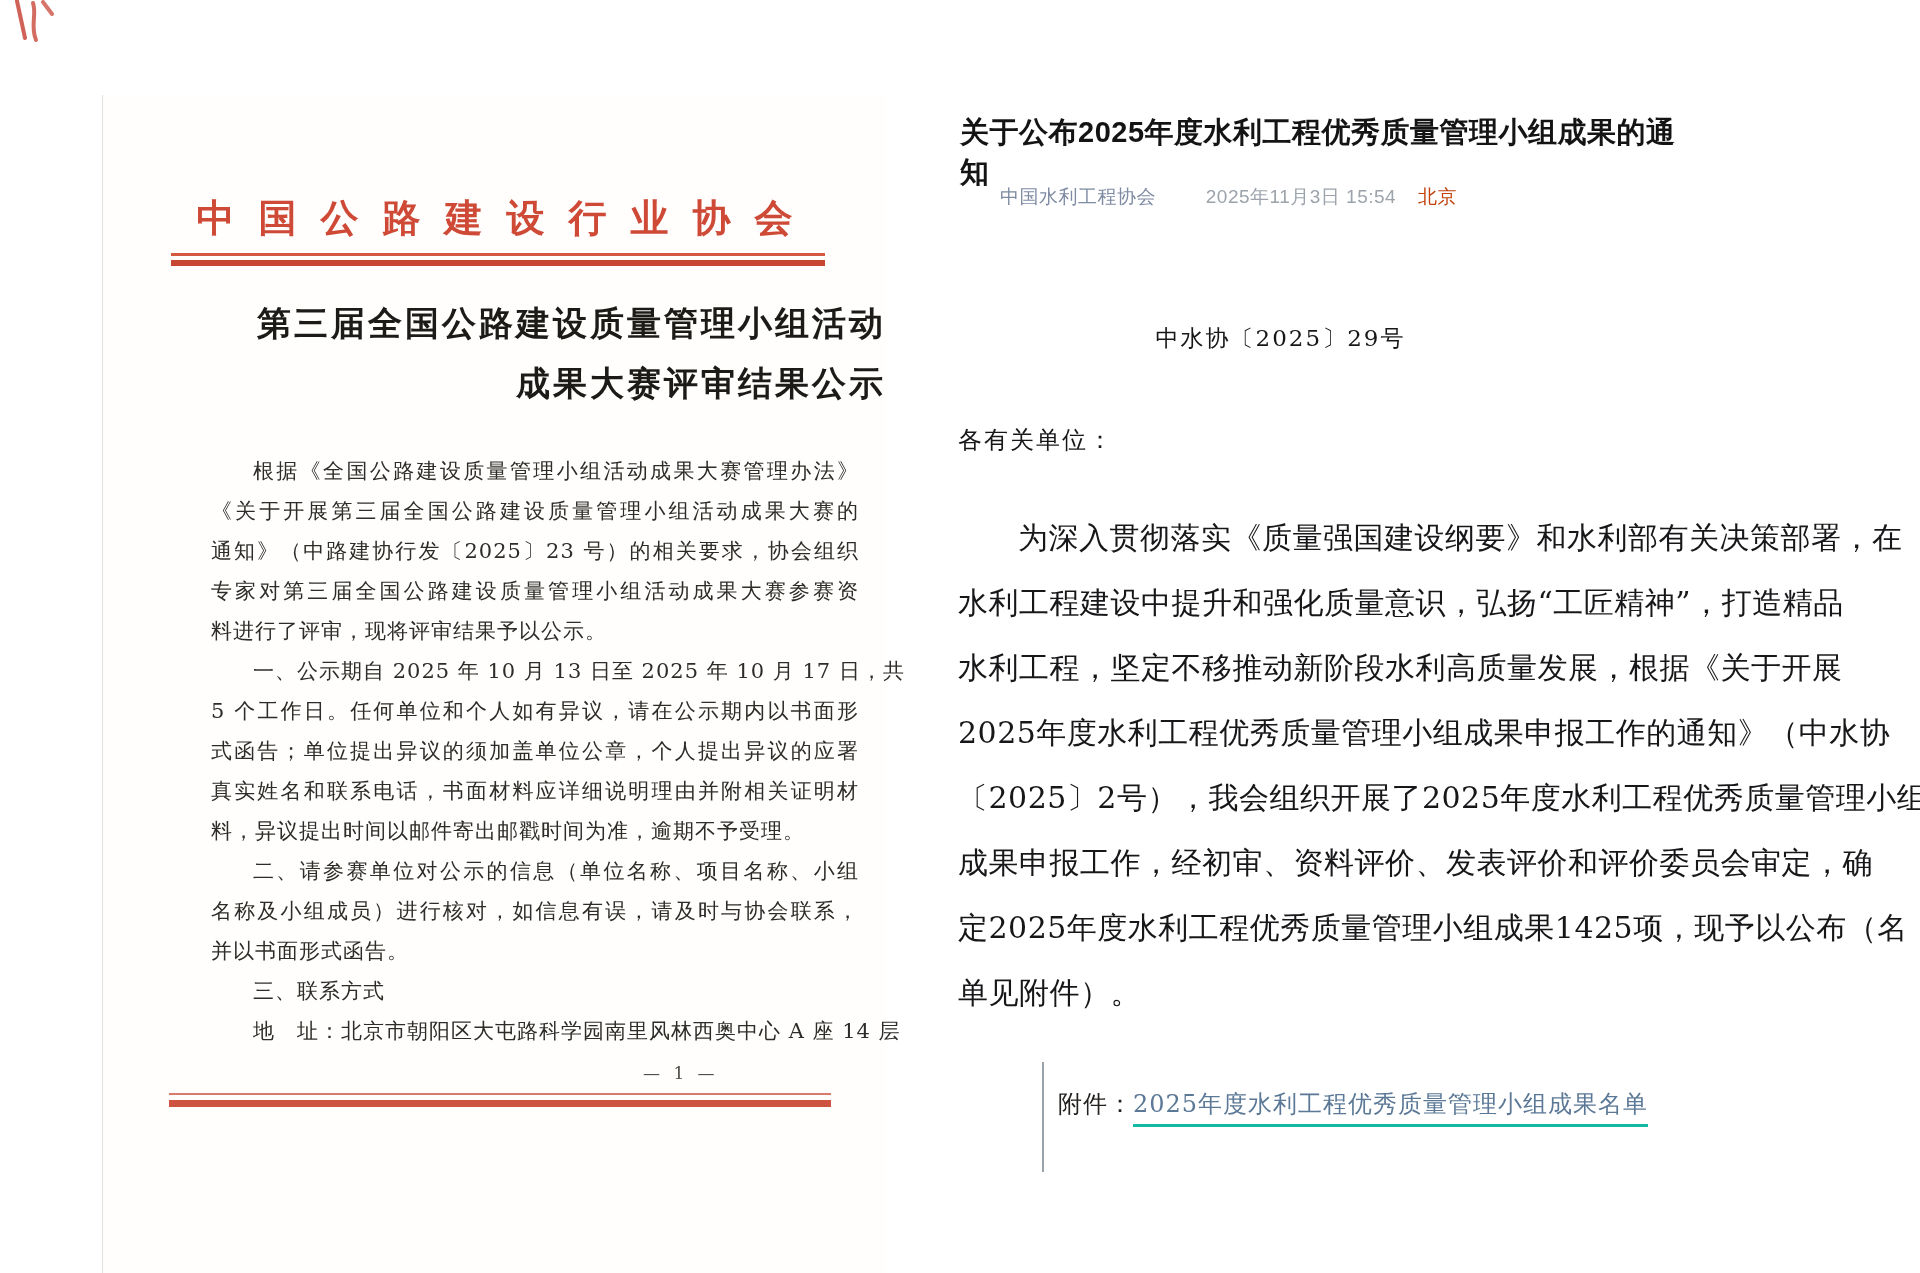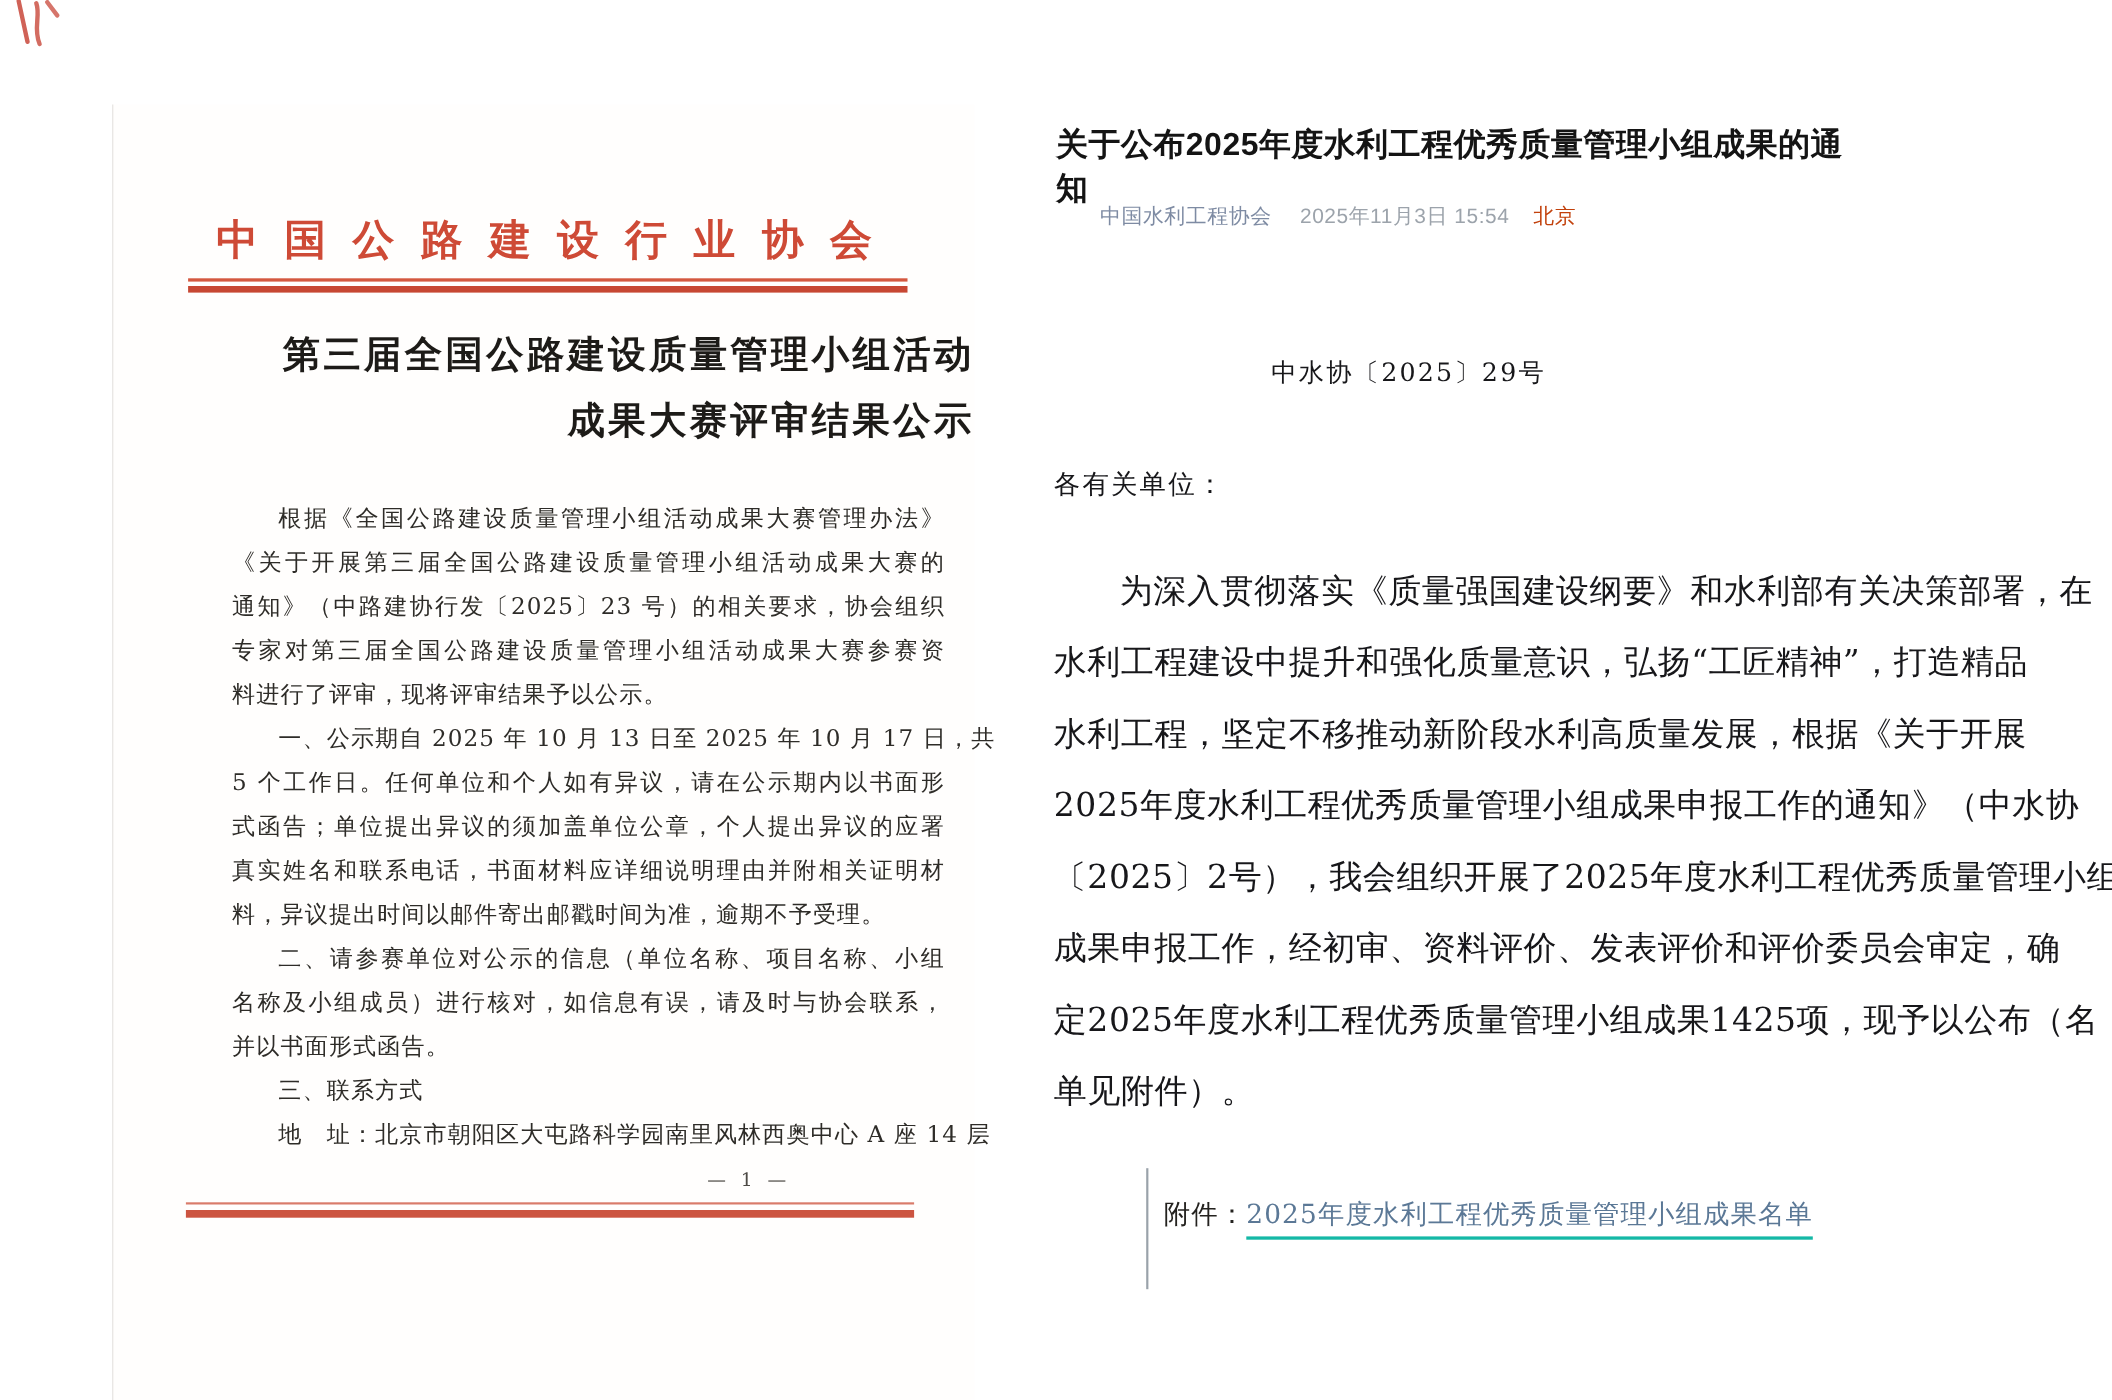--- a/index.html
+++ b/index.html
@@ -31,21 +31,21 @@
   .corner-marks{position:absolute;left:6px;top:0;width:52px;height:48px;}
 
   
   .article{position:absolute;left:958px;top:0;width:740px;height:970px;}
   .art-title{position:absolute;left:2px;top:112px;width:736px;
              font-family:"Liberation Sans", sans-serif;font-size:29px;font-weight:700;
              color:#141414;letter-spacing:0.5px;line-height:40px;}
   .art-meta{position:absolute;left:42px;top:184px;
             font-family:"Liberation Sans", sans-serif;font-size:19px;letter-spacing:0.5px;}
   .art-meta .src{color:#7e8ba3;margin-right:20px;cursor:pointer;}
-  .art-meta .dt{color:#9ca3ab;margin-right:16px;}
+  .art-meta .dt{color:#9ca3ab;margin-right:16px;margin-left:24px;}
   .art-meta .loc{color:#c2410c;}
   .art-docnum{position:absolute;left:0;top:323px;width:645px;text-align:center;
               font-size:23px;color:#17171a;letter-spacing:2px;}
   .art-salutation{position:absolute;left:0;top:424px;font-size:24px;color:#17171a;letter-spacing:2px;}
   .art-body{position:absolute;left:0;top:505px;width:738px;font-size:30px;color:#17171a;letter-spacing:0.5px;}
   .art-body .ln{height:65px;line-height:65px;white-space:nowrap;text-align:justify;}
   .art-body .ln.j{text-align-last:justify;}
   .art-body .ln.ind{padding-left:2em;}
   .attach-border{position:absolute;left:84px;top:1062px;width:2px;height:110px;background:#9aa2aa;}
   .art-attach{position:absolute;left:100px;top:1088px;font-size:24px;letter-spacing:1px;white-space:nowrap;}

